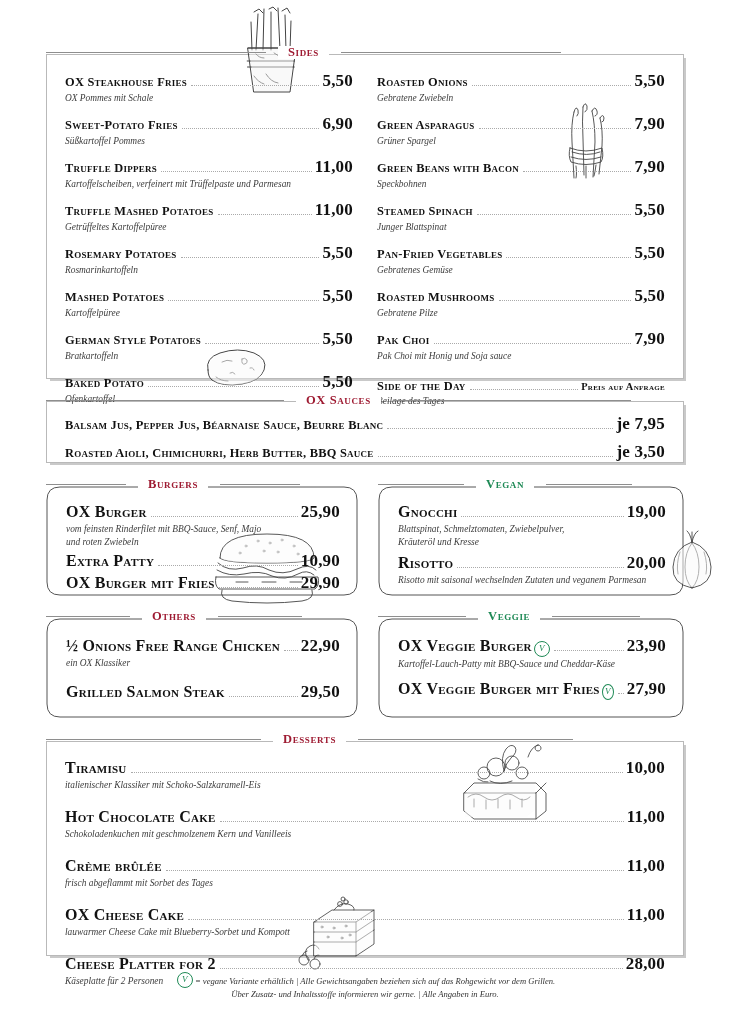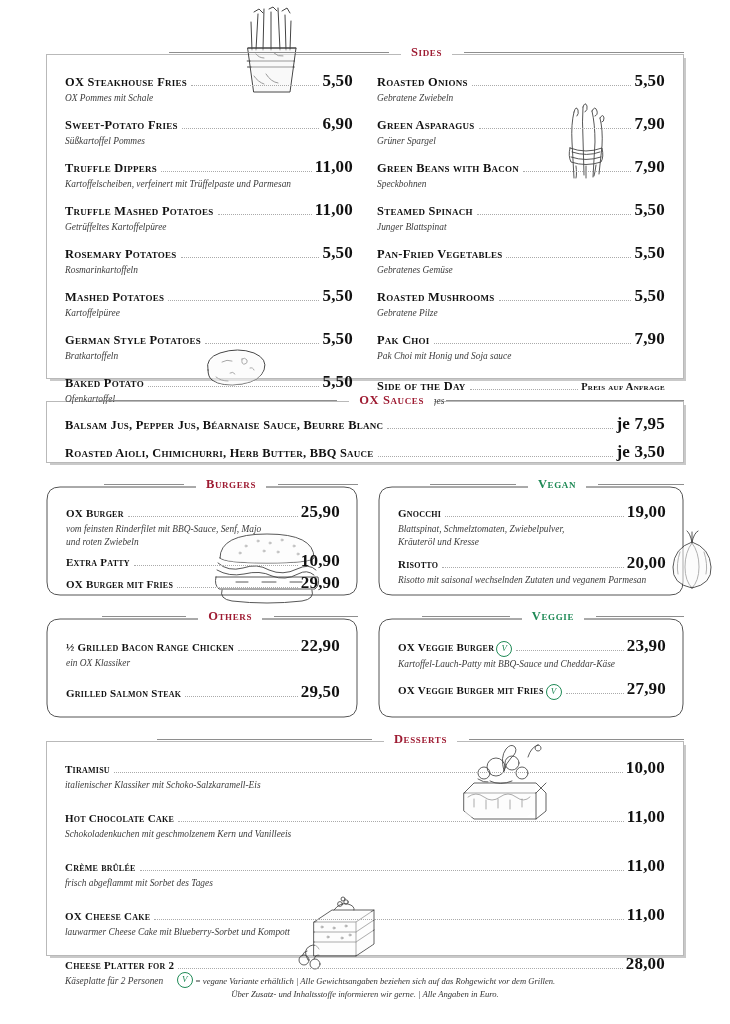--- a/index.html
+++ b/index.html
@@ -16,33 +16,33 @@
   
   .panel{position:relative;box-sizing:border-box;border:1px solid #b9b9b9;background:#fff;
          box-shadow:3px 3px 0 -1px #c9c9c9;}
   .panel.notched{border:none;background:transparent;box-shadow:none;}
   .panel.notched .notchbox{position:absolute;inset:0;}
   .panel.notched .notchbox svg{display:block;width:100%;height:100%;}
   .panel .inner{position:relative;z-index:2;}
 
   
   .sect-head{position:absolute;left:0;right:0;top:-10px;display:flex;align-items:center;
-             justify-content:flex-end;gap:12px;z-index:5;pointer-events:none;}
+             justify-content:flex-start;gap:12px;z-index:5;pointer-events:none;}
   .sect-head .rule{height:1px;background:#8e8e8e;flex:0 0 auto;}
   .sect-head .ttl{
     font-variant:small-caps;font-weight:bold;letter-spacing:.6px;
     background:#fff;padding:0 10px;white-space:nowrap;
     font-size:12.5px;color:#9e1b32;line-height:1;
   }
   .sect-head .ttl.green{color:#1f8a56;}
 
   
   .item{margin-bottom:6px;}
   .row{display:flex;align-items:baseline;white-space:nowrap;}
-  .nm{font-variant:small-caps;font-weight:bold;font-size:11px;letter-spacing:.25px;color:#111;}
+  .nm{font-variant:small-caps;font-weight:bold;font-size:16px;letter-spacing:.25px;color:#111;}
   .nm.sm{font-size:12.4px;}
   .dots{flex:1 1 auto;border-bottom:1px dotted #aaa;margin:0 3px 4px 4px;min-width:6px;height:1px;}
   .pr{font-size:17px;font-weight:600;color:#111;letter-spacing:.2px;}
   .pr.small{font-size:10.4px;font-variant:small-caps;font-weight:bold;letter-spacing:.3px;}
   .desc{font-style:italic;font-size:9.4px;color:#3c3c3c;line-height:1.38;margin-top:1px;}
 
   .vbadge{display:inline-block;width:14px;height:14px;border:1px solid #1f8a56;border-radius:50%;
           color:#1f8a56;font-size:9px;line-height:12px;text-align:center;font-style:italic;
           font-family:"Liberation Serif",serif;vertical-align:2px;margin-left:2px;}
 
@@ -383,21 +383,21 @@
   <div class="panel notched" style="position:absolute;left:46px;top:618px;width:312px;height:100px;">
     <div class="notchbox">
       <svg viewBox="0 0 312 100" preserveAspectRatio="none">
         <path d="M1 14 q0 -13 13 -13 h284 q13 0 13 13 v72 q0 13 -13 13 h-284 q-13 0 -13 -13 z" fill="none" stroke="#555" stroke-width="1"></path>
       </svg>
     </div>
     <div class="inner" style="padding:18px 18px 8px 20px;">
       <div id="others-list">
           <div class="item" style="margin-bottom: 12px;">
             <div class="row">
-              <span class="nm">½ Grilled Bacon Range Chicken</span>
+              <span class="nm">½ Onions Free Range Chicken</span>
               <span class="dots"></span>
               <span class="pr">22,90</span>
             </div>
             <div class="desc">ein OX Klassiker</div>
           </div>
           <div class="item" style="margin-bottom: 12px;">
             <div class="row">
               <span class="nm">Grilled Salmon Steak</span>
               <span class="dots"></span>
               <span class="pr">29,50</span>

